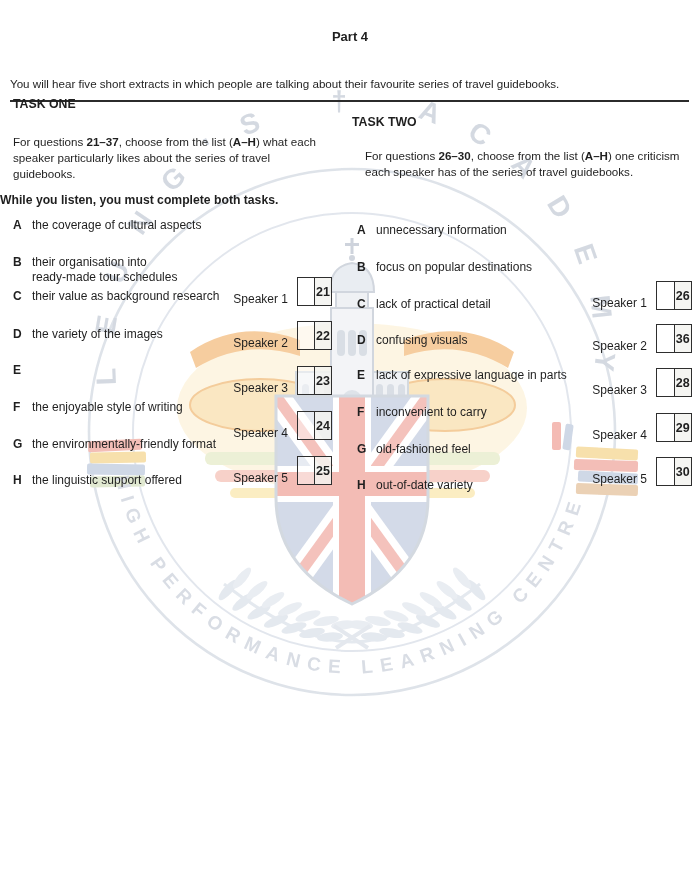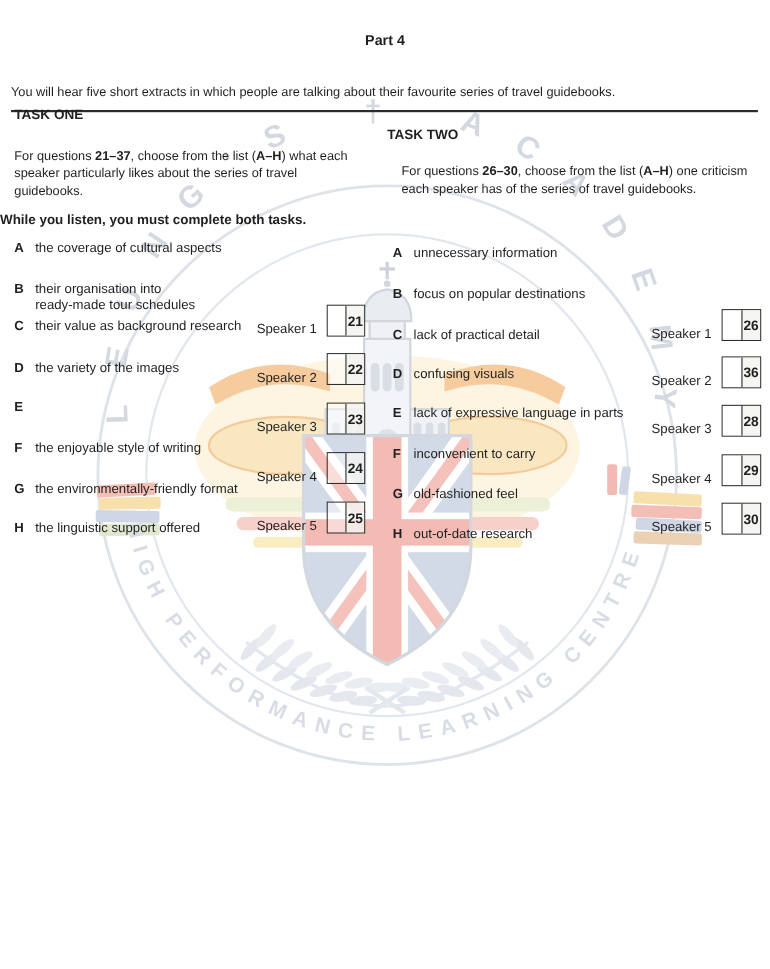--- a/index.html
+++ b/index.html
@@ -220,21 +220,21 @@
   <div class="opt" style="left:357px;top:405px;">
       <span class="ol">F</span>
       <span class="ot pre">inconvenient to carry</span>
     </div>
   <div class="opt" style="left:357px;top:442px;">
       <span class="ol">G</span>
       <span class="ot pre">old-fashioned feel</span>
     </div>
   <div class="opt" style="left:357px;top:478px;">
       <span class="ol">H</span>
-      <span class="ot pre">out-of-date research</span>
+      <span class="ot pre">out-of-date variety</span>
     </div>
 
   <div class="spk" style="left:160px;top:277px;width:172px;">
       <span class="sl">Speaker 1</span>
       <span class="box b54">
         <span class="cellA"></span>
         <span class="cellB">21</span>
       </span>
     </div>
   <div class="spk" style="left:160px;top:321px;width:172px;">

